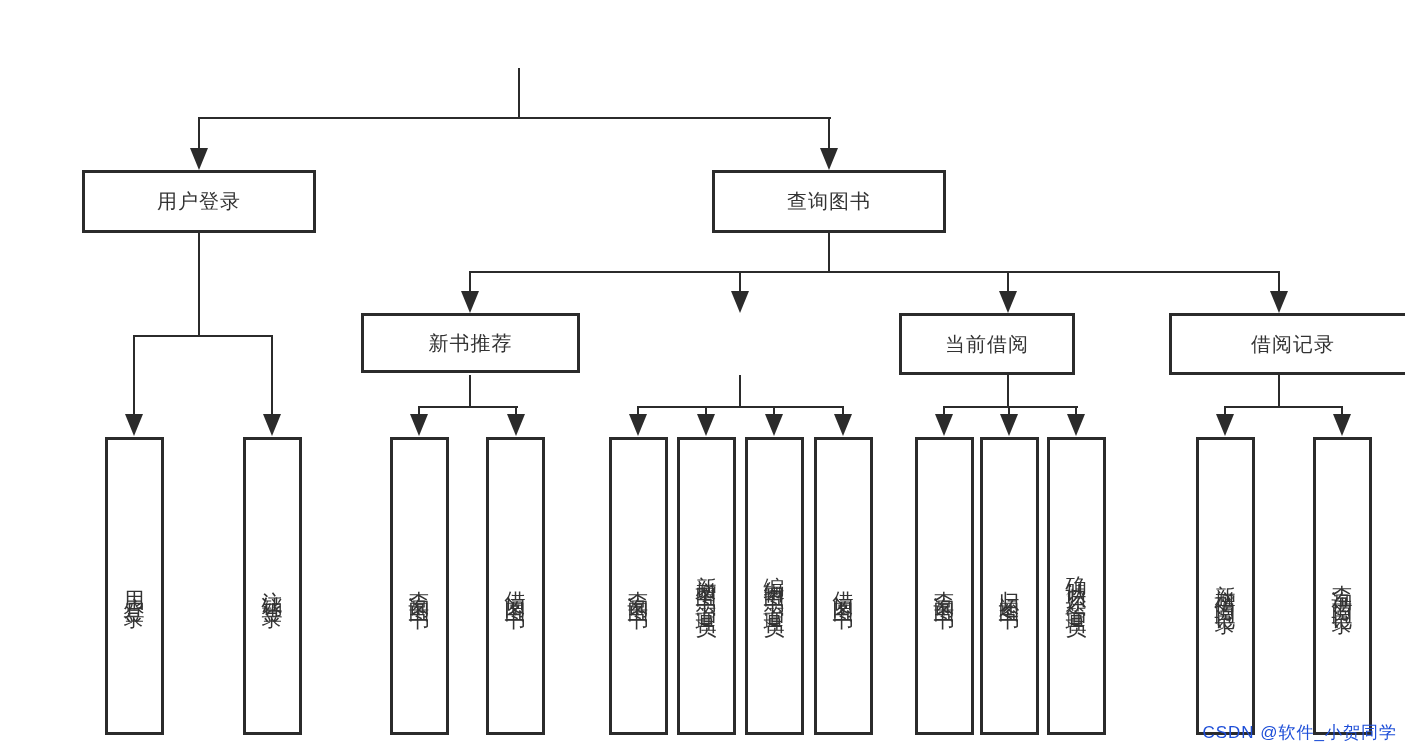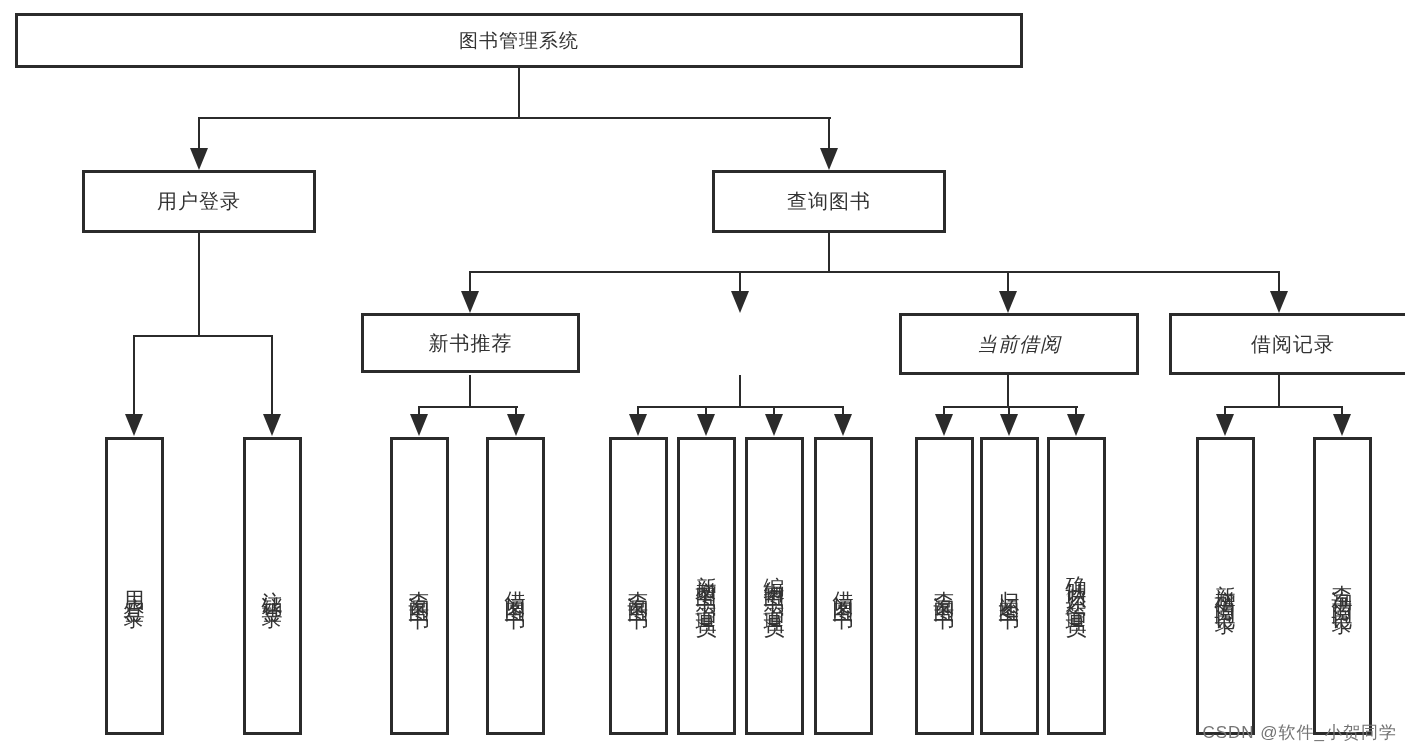--- a/index.html
+++ b/index.html
@@ -17,32 +17,29 @@
     font-size:21px;letter-spacing:6px;white-space:normal;line-height:1;
   }
   .hl{position:absolute;height:2px;background:#2b2b2b;}
   .vl{position:absolute;width:2px;background:#2b2b2b;}
   .arrow{
     position:absolute;width:0;height:0;
     border-left:9px solid transparent;border-right:9px solid transparent;
     border-top:22px solid #2b2b2b;
   }
   .watermark{
-    position:absolute;right:8px;bottom:3px;color:#737373;font-size:17px;
+    position:absolute;right:8px;bottom:3px;color:#1d4ed8;font-size:17px;
     letter-spacing:1px;
   }
 </style>
 </head>
 <body>
 
 <div class="canvas">
 
-  <div class="box" style="left:15px;top:13px;width:1008px;height:55px;font-size:19px;">
-    <span>图书管理系统</span>
-  </div>
 
   <div class="vl" style="left:518px;top:68px;height:50px;"></div>
   <div class="hl" style="left:198px;top:117px;width:633px;"></div>
   <div class="vl" style="left:198px;top:117px;height:33px;"></div>
   <div class="arrow" style="left:190px;top:148px;"></div>
   <div class="vl" style="left:828px;top:117px;height:33px;"></div>
   <div class="arrow" style="left:820px;top:148px;"></div>
 
   <div class="box" style="left:82px;top:170px;width:234px;height:63px;">
     <span>用户登录</span>
@@ -65,21 +62,21 @@
   <div class="vl" style="left:739px;top:271px;height:22px;"></div>
   <div class="arrow" style="left:731px;top:291px;"></div>
   <div class="vl" style="left:1007px;top:271px;height:22px;"></div>
   <div class="arrow" style="left:999px;top:291px;"></div>
   <div class="vl" style="left:1278px;top:271px;height:22px;"></div>
   <div class="arrow" style="left:1270px;top:291px;"></div>
 
   <div class="box" style="left:361px;top:313px;width:219px;height:60px;">
     <span>新书推荐</span>
   </div>
-  <div class="box" style="left:899px;top:313px;width:240px;height:62px;font-style:italic;">
+  <div class="box" style="left:899px;top:313px;width:176px;height:62px;">
     <span>当前借阅</span>
   </div>
   <div class="box" style="left:1169px;top:313px;width:248px;height:62px;">
     <span>借阅记录</span>
   </div>
 
   <div class="vl" style="left:469px;top:375px;height:33px;"></div>
   <div class="hl" style="left:418px;top:406px;width:100px;"></div>
   <div class="vl" style="left:418px;top:406px;height:9px;"></div>
   <div class="arrow" style="left:410px;top:414px;"></div>

